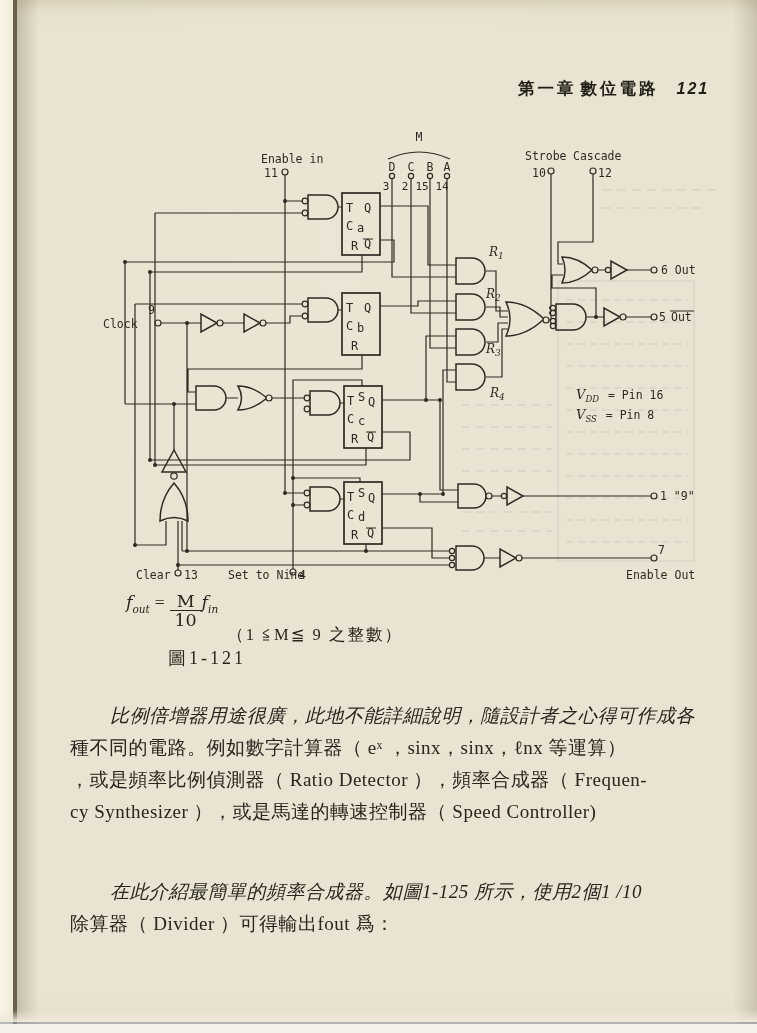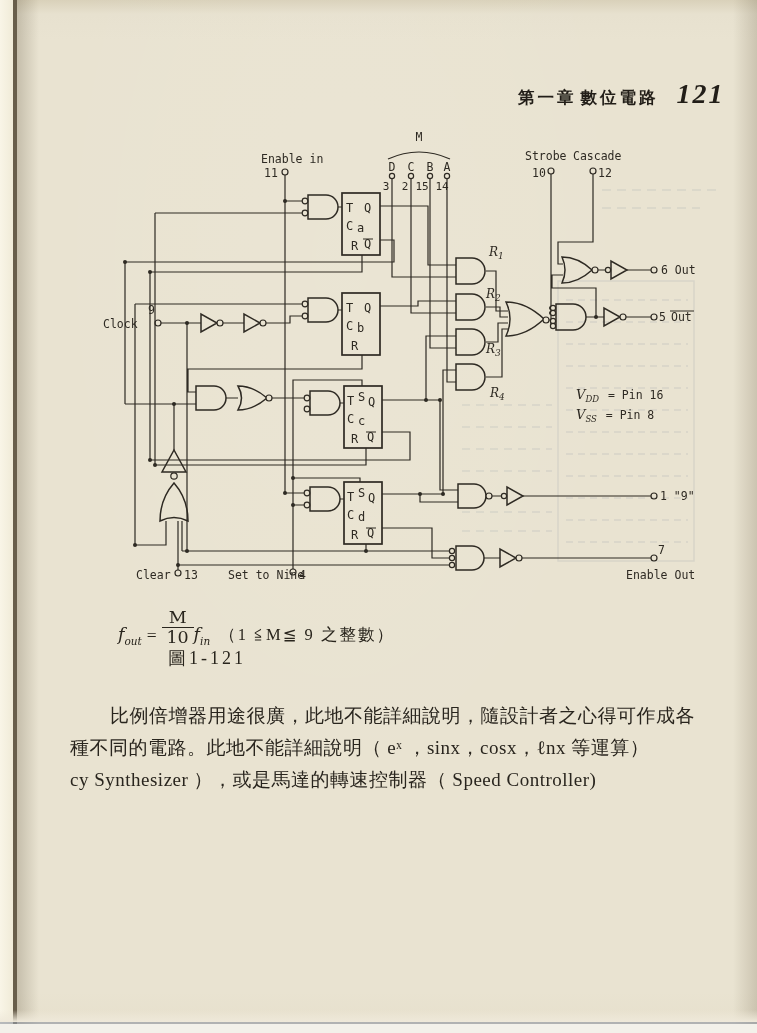--- a/index.html
+++ b/index.html
@@ -20,56 +20,56 @@
   .edge-right-shadow{position:absolute;right:0;top:0;width:24px;height:100%;
     background:linear-gradient(270deg,rgba(110,98,74,.24),rgba(110,98,74,0));}
   .edge-bottom-paper{position:absolute;left:0;bottom:11px;width:100%;height:12px;
     background:linear-gradient(180deg,rgba(255,255,255,0),#efe9da);}
   .edge-bottom-line{position:absolute;left:0;bottom:9px;width:100%;height:2px;background:#949aa4;opacity:.65;}
   .edge-bottom-white{position:absolute;left:0;bottom:0;width:100%;height:9px;background:#f3f1ea;}
 
   .header{position:absolute;top:78px;left:518px;display:flex;align-items:baseline;color:#221e18;}
   .header .chapter,.header .title{font-size:16.5px;letter-spacing:3px;font-weight:600;}
   .header .title{margin-left:4px;}
-  .header .pagenum{margin-left:18px;font-size:28px;font-weight:bold;font-style:italic;
-    font-family:Liberation Serif, serif;letter-spacing:2px;}
+  .header .pagenum{margin-left:18px;font-size:16px;font-weight:bold;font-style:italic;
+    font-family:Liberation Sans, sans-serif;letter-spacing:2px;}
 
   svg.circuit{position:absolute;left:0;top:0;}
   svg .ink{stroke:#2e2a23;fill:none;stroke-width:1.2;}
   svg .gate{stroke:#2e2a23;fill:none;stroke-width:1.5;}
   svg .ffbox{stroke:#2e2a23;fill:none;stroke-width:1.7;}
   svg .bub{stroke:#2e2a23;fill:#e9e3d1;stroke-width:1.2;}
   svg .term{stroke:#2e2a23;fill:none;stroke-width:1.2;}
   svg .dot{fill:#2e2a23;stroke:none;}
   svg text{fill:#2e2a23;}
   .dlbl{font-family:"DejaVu Sans Mono",monospace;font-size:11.5px;}
   .dsm{font-family:"DejaVu Sans Mono",monospace;font-size:11px;}
   .fftxt{font-family:"DejaVu Sans Mono",monospace;font-size:12px;}
   .rlbl{font-family:"DejaVu Serif",serif;font-style:italic;font-size:12px;}
   .pwr{font-family:"DejaVu Serif",serif;font-style:italic;font-size:13px;}
   .pwrv{font-family:"DejaVu Sans Mono",monospace;font-size:11.5px;font-style:normal;}
   .ghost{opacity:.15;}
   .ghost *{stroke:#6f7d96;fill:none;}
 
-  .formula{position:absolute;left:118px;top:592px;display:flex;align-items:flex-end;
+  .formula{position:absolute;left:126px;top:592px;display:flex;align-items:flex-start;
     color:#29251d;font-size:17.5px;}
   .fvar{font-style:italic;font-family:"DejaVu Serif",serif;}
   .fvar sub{font-size:10.5px;font-style:italic;}
   .feq{margin:0 5px;}
   .frac{display:inline-flex;flex-direction:column;align-items:center;line-height:1.05;
     font-family:"DejaVu Serif",serif;}
   .frac .num{padding:0 7px;border-bottom:1.5px solid #29251d;}
   .fcond{margin-left:9px;font-size:16.5px;letter-spacing:2px;margin-top:32px;}
 
   .caption{position:absolute;left:168px;top:646px;font-size:18px;letter-spacing:3px;color:#29251d;}
 
   .para{position:absolute;left:70px;width:644px;color:#29251e;font-size:19px;
     line-height:32px;letter-spacing:0.5px;}
   .para .line{white-space:nowrap;}
-  .para .indent{text-indent:40px;}
+  .para .indent{text-indent:40px;font-style:italic;}
   #para1{top:700px;}
   #para2{top:876px;}
 </style>
 </head>
 <body>
 
 <div class="page">
   <div class="edge-left-paper"></div>
   <div class="edge-left-line"></div>
   <div class="edge-left-shadow"></div>
@@ -332,17 +332,22 @@
       <span class="den">10</span>
     </span>
     <span class="fvar"><span>f</span><sub>in</sub></span>
     <span class="fcond">（1 ≦M≦ 9 之整數）</span>
   </div>
 
   <div class="caption">圖1-121</div>
 
   <div class="para" id="para1">
     <div class="line indent">比例倍增器用途很廣，此地不能詳細說明，隨設計者之心得可作成各</div>
-    <div class="line">種不同的電路。此地不能詳細說明（ eˣ ，sinx，cosx，ℓnx 等運算）</div>
+    <div class="line">種不同的電路。例如數字計算器（ eˣ ，sinx，sinx，ℓnx 等運算）</div>
+    <div class="line">，或是頻率比例偵測器（ Ratio Detector ），頻率合成器（ Frequen-</div>
     <div class="line">cy Synthesizer ），或是馬達的轉速控制器（ Speed Controller)</div>
   </div>
 
+  <div class="para" id="para2">
+    <div class="line indent">在此介紹最簡單的頻率合成器。如圖1-125 所示，使用2個1 /10</div>
+    <div class="line">除算器（ Divider ）可得輸出fout 爲：</div>
+  </div>
 </div>
 
 </body></html>

